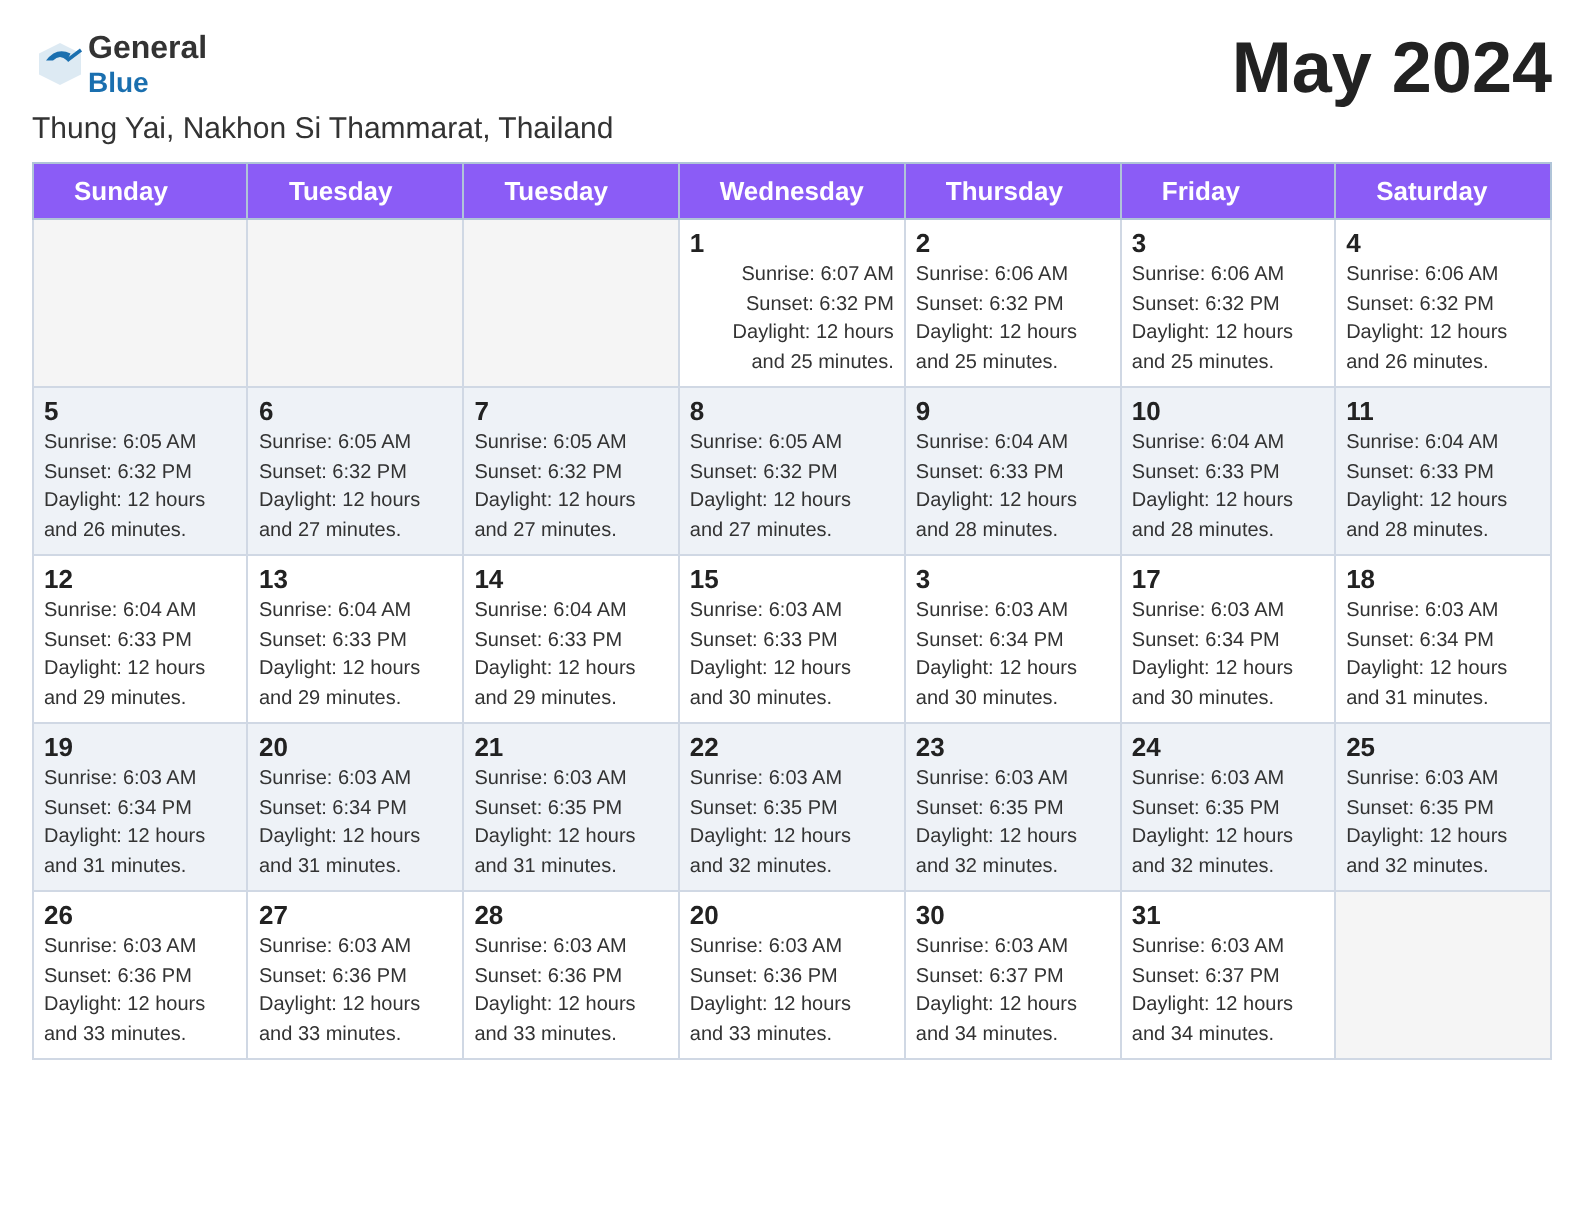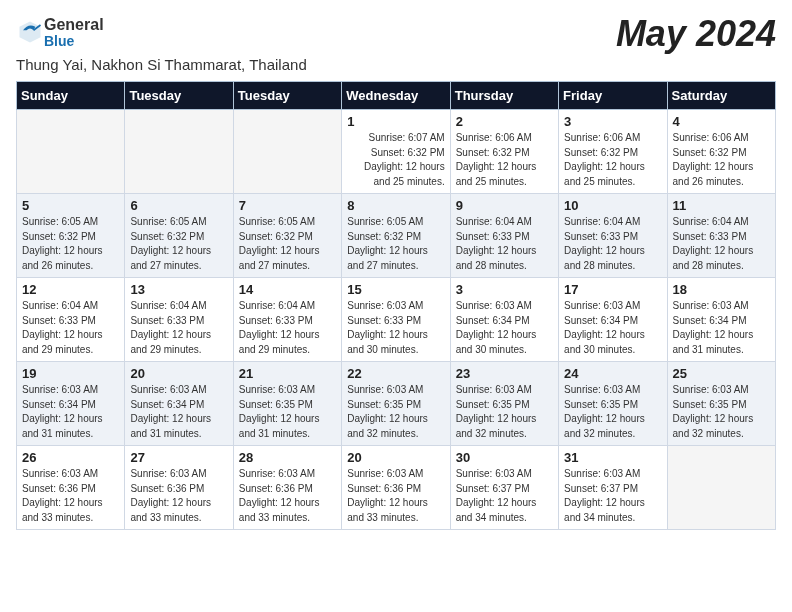--- a/index.html
+++ b/index.html
@@ -19,39 +19,38 @@
     .logo-icon {
       width: 28px;
       height: 28px;
     }
     .month-title {
       font-size: 36px;
       font-weight: bold;
       color: #222;
       text-align: right;
       line-height: 1;
-      font-style: italic;
     }
     .location-subtitle {
       text-align: left;
       font-size: 15px;
       color: #333;
       margin-bottom: 8px;
       font-weight: normal;
     }
     .calendar {
       width: 100%;
       border-collapse: collapse;
     }
     .calendar th {
-      background-color: #0f172a;
+      background-color: #8b5cf6;
       color: #fff;
       font-size: 13px;
       font-weight: bold;
-      padding: 6px 4px;
+      padding: 6px 20px;
       text-align: left;
       border: 1px solid #b0c4d8;
     }
     .calendar td {
       vertical-align: top;
       padding: 4px 5px;
       border: 1px solid #d0d8e4;
       font-size: 10.5px;
       color: #333;
       background: #fff;

